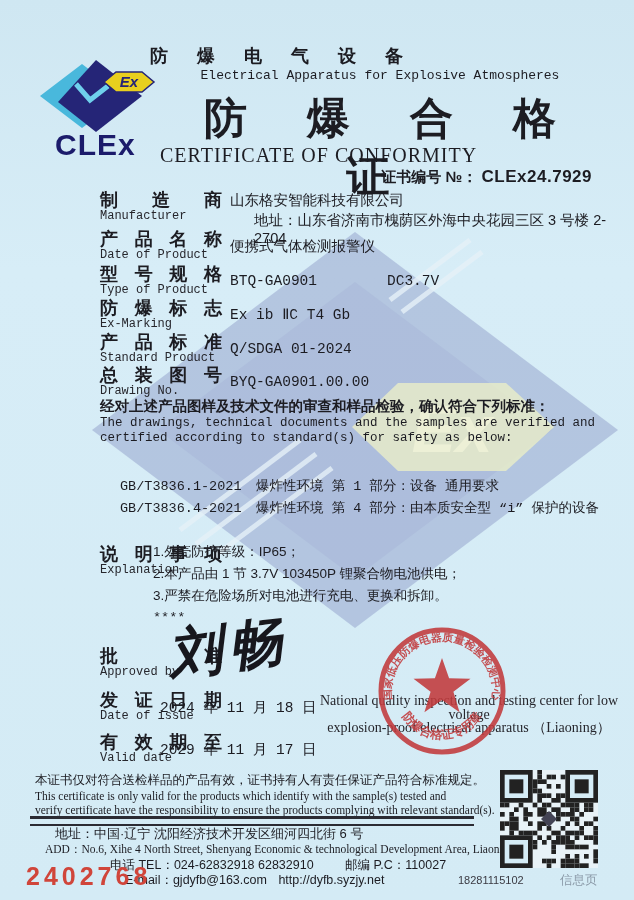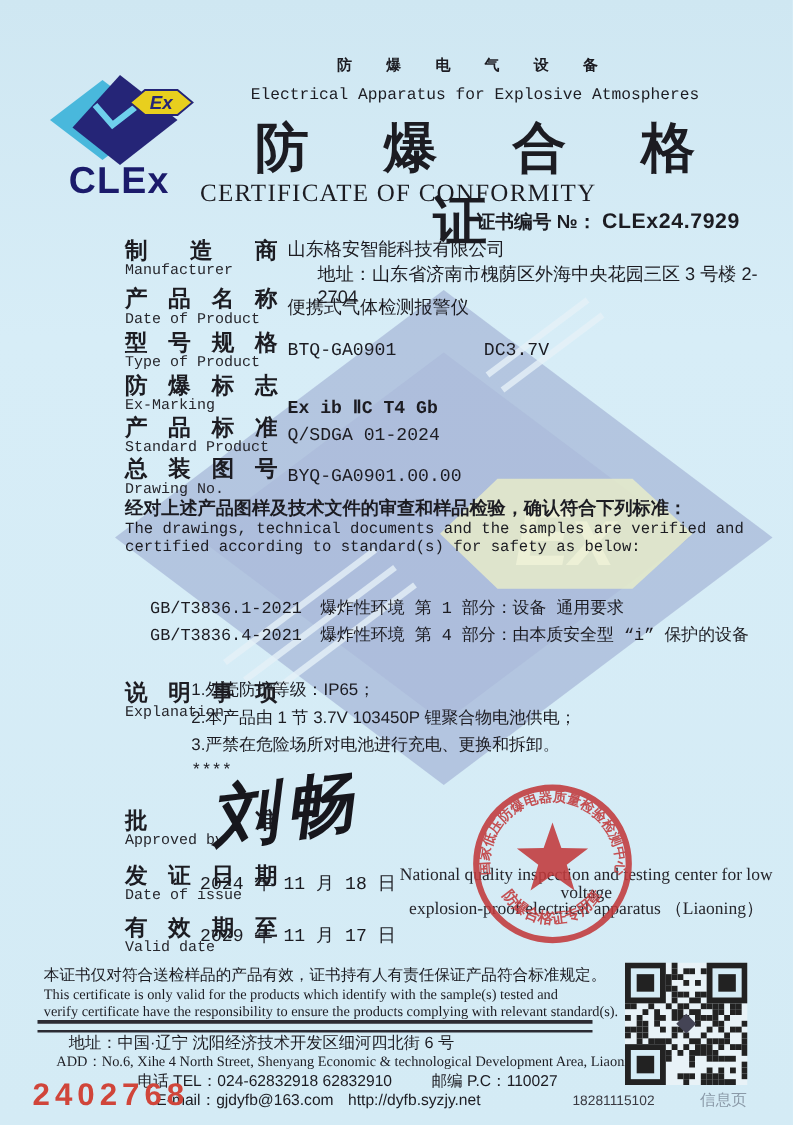--- a/index.html
+++ b/index.html
@@ -5,21 +5,21 @@
   html,body{margin:0;padding:0;}
   body{width:634px;height:900px;background:#d5ecf6;font-family:"Liberation Sans","DejaVu Sans",sans-serif;color:#1c1c22;}
   #cert{position:relative;width:634px;height:900px;overflow:hidden;
         background:linear-gradient(180deg,#cfe7f2 0%,#d7edf7 30%,#d4ebf5 100%);}
   .abs{position:absolute;}
   .mono{font-family:"Liberation Mono","DejaVu Sans Mono",monospace;}
   .serif{font-family:"Liberation Serif","DejaVu Serif",serif;}
   
   #watermark{left:0;top:0;z-index:0;pointer-events:none;}
   
-  .hdr-cn{left:150px;top:44px;width:460px;text-align:center;font-size:12px;font-weight:bold;letter-spacing:12px;z-index:2;}
+  .hdr-cn{left:150px;top:44px;width:460px;font-size:18px;font-weight:bold;letter-spacing:12px;z-index:2;}
   .hdr-en{left:150px;top:68px;width:460px;text-align:center;font-size:13px;z-index:2;}
   .logo{left:38px;top:56px;width:118px;height:110px;z-index:2;}
   .logo-text{left:55px;top:128px;font-size:30px;font-weight:bold;color:#1b1b6b;letter-spacing:1px;z-index:2;}
   .big-title{left:160px;top:90px;width:440px;text-align:center;font-size:43px;font-weight:bold;letter-spacing:24px;text-indent:24px;z-index:2;}
   .cert-en{left:160px;top:144px;width:440px;text-align:left;font-size:20px;letter-spacing:1px;z-index:2;}
   .certno{left:260px;top:168px;width:332px;text-align:right;z-index:2;}
   .certno .lbl{font-size:15px;font-weight:bold;margin-top:12px;}
   .certno .val{font-size:17px;font-weight:bold;letter-spacing:.5px;}
   
   .lab{width:122px;z-index:2;}
@@ -115,21 +115,21 @@
     <div class="en mono">Type of Product</div>
   </div>
   <div class="abs val mono" style="left:230px;top:272px;text-align:center;">
     <span>BTQ-GA0901</span><span class="gap"></span><span>DC3.7V</span>
   </div>
 
   <div class="abs lab" style="left:100px;top:300px;">
     <div class="cn">防 爆 标 志</div>
     <div class="en mono">Ex-Marking</div>
   </div>
-  <div class="abs val mono" style="left:230px;top:318px;font-weight:bold;">
+  <div class="abs val mono" style="left:230px;top:306px;">
     <div>Ex ib ⅡC T4 Gb</div>
   </div>
 
   <div class="abs lab" style="left:100px;top:334px;">
     <div class="cn">产 品 标 准</div>
     <div class="en mono">Standard Product</div>
   </div>
   <div class="abs val mono" style="left:230px;top:340px;">
     <div>Q/SDGA 01-2024</div>
   </div>

